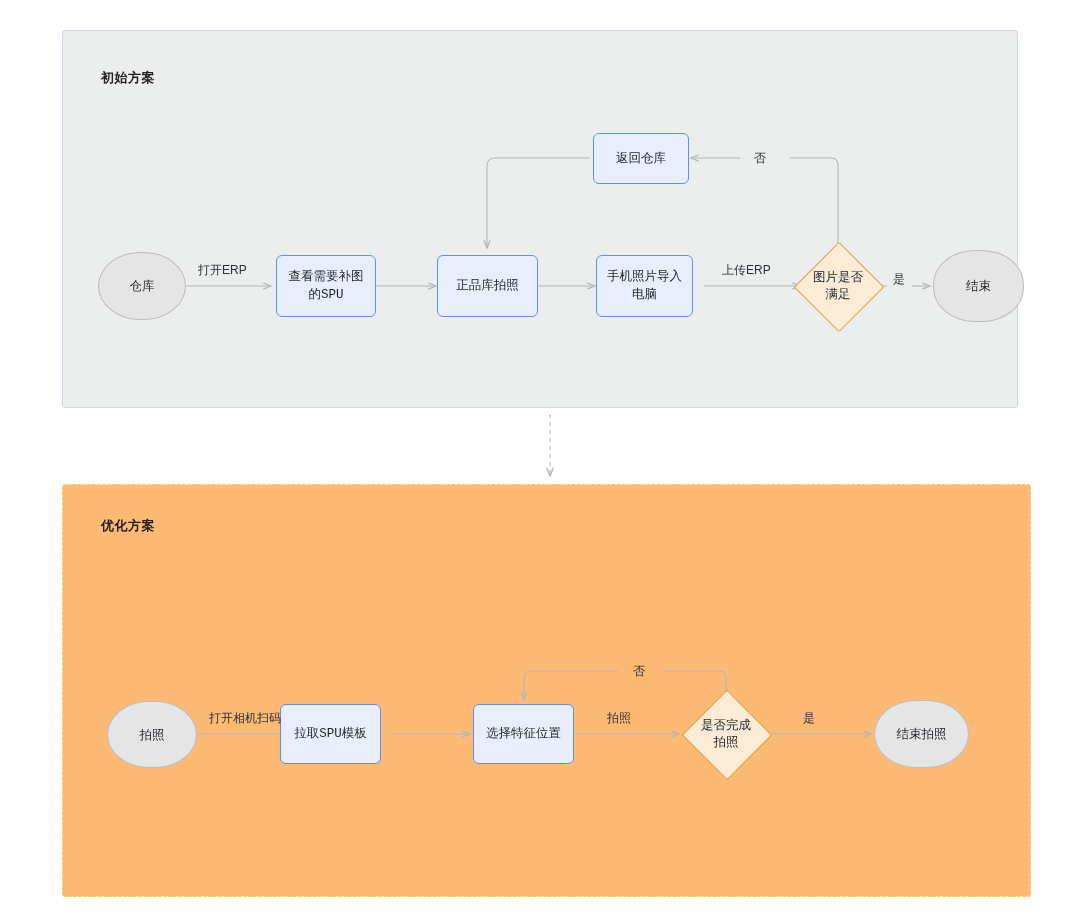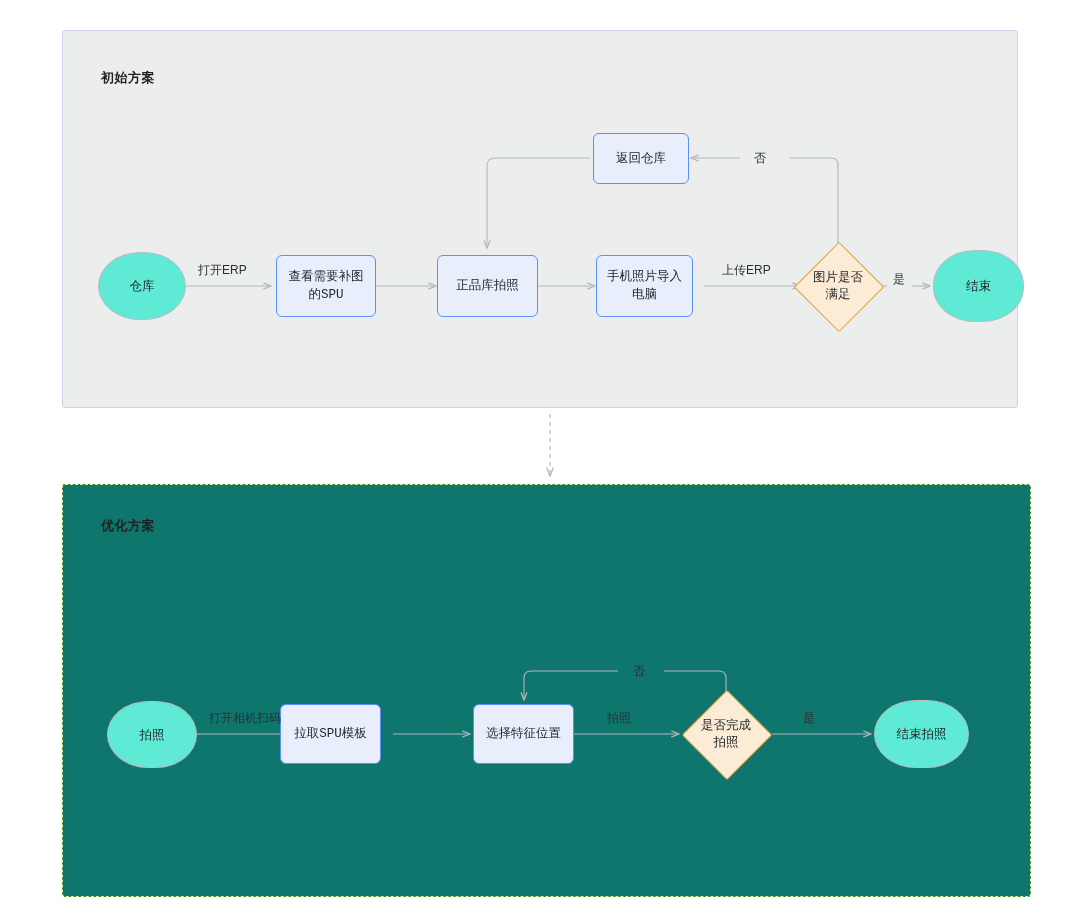--- a/index.html
+++ b/index.html
@@ -32,21 +32,21 @@
     width: 956px;
     height: 378px;
     background: #eceeed;
     border: 1.5px solid #ccd4ee;
   }
   #panel-optimized {
     left: 62px;
     top: 484px;
     width: 969px;
     height: 413px;
-    background: #0f766e;
+    background: #fdba74;
     border: 1.5px dashed #ece97f;
   }
   .panel-title {
     position: absolute;
     font-size: 13px;
     font-weight: bold;
     color: #1f1f1f;
     letter-spacing: 0.5px;
     white-space: nowrap;
   }
@@ -60,21 +60,21 @@
     display: flex;
     align-items: center;
     justify-content: center;
     text-align: center;
     font-size: 12.5px;
     line-height: 18px;
     color: #1f2329;
     z-index: 5;
   }
   .node-terminal {
-    background: #5eead4;
+    background: #e5e5e5;
     border: 1.1px solid #b9bcc2;
     border-radius: 42px / 34px;
   }
   .node-process {
     background: #e8eefc;
     border: 1.4px solid #5b8ff9;
     border-radius: 6px;
     font-family: Liberation Mono, monospace;
   }
   .node-decision {

